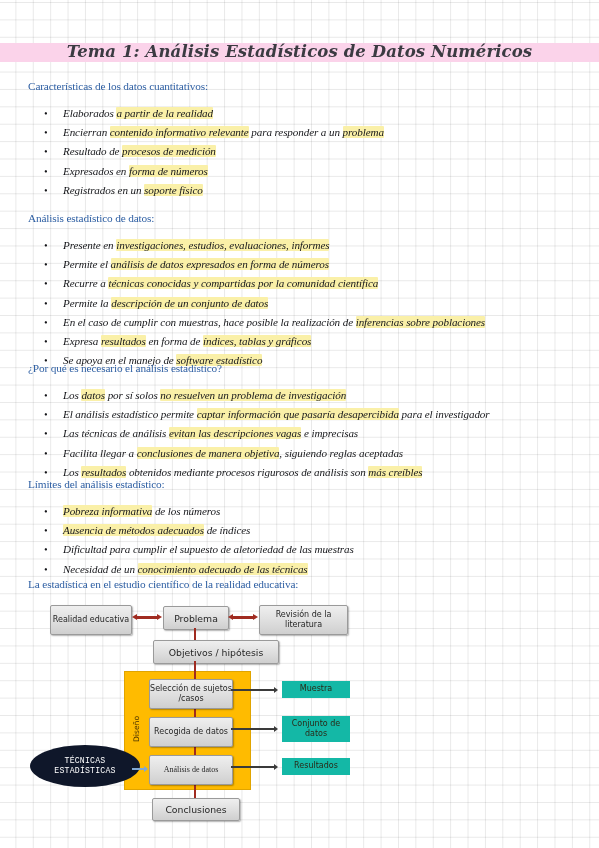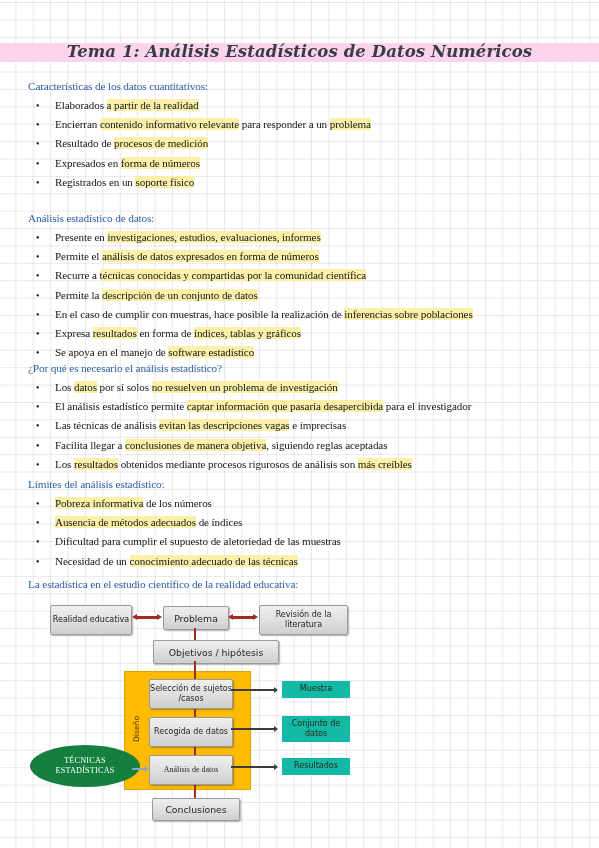--- a/index.html
+++ b/index.html
@@ -49,21 +49,21 @@
   .sec-head{
     color:#2E5FA3;
     font-size:11.3px;
     font-family:"Liberation Serif", serif;
     letter-spacing:-0.15px;
     margin:0 0 3px 0;
     white-space:nowrap;
   }
   ul.bullets{
     list-style:none;
-    margin:4px;padding:0;
+    margin:12px;padding:0;font-style:italic;
   }
   ul.bullets li{
     position:relative;
     padding-left:23px;
     font-size:11.1px;
     line-height:19.2px;
     color:#15161a;
     letter-spacing:-0.1px;
     white-space:nowrap;
   }
@@ -114,25 +114,25 @@
   .design-label{
     position:absolute;
     font-family:"DejaVu Sans","Liberation Sans",sans-serif;
     font-size:7.6px;color:#4a3300;
     transform:rotate(-90deg);
     transform-origin:left top;
     white-space:nowrap;
   }
   .ellipse{
     position:absolute;
-    background:#15803d;
+    background:#0f172a;
     border-radius:50%;
     display:flex;flex-direction:column;align-items:center;justify-content:center;
     color:#ffffff;
-    font-family:Liberation Serif, serif;
+    font-family:Liberation Mono, monospace;
     font-size:8.2px;
     line-height:10px;
     text-align:center;
     letter-spacing:.2px;
   }
   
   .ar-red{position:absolute;background:#A02B20;}
   .ar-blk{position:absolute;background:#3a3a3a;}
   .head{position:absolute;width:0;height:0;}
   .head-r-red{border-top:3.5px solid transparent;border-bottom:3.5px solid transparent;border-left:5px solid #A02B20;}

